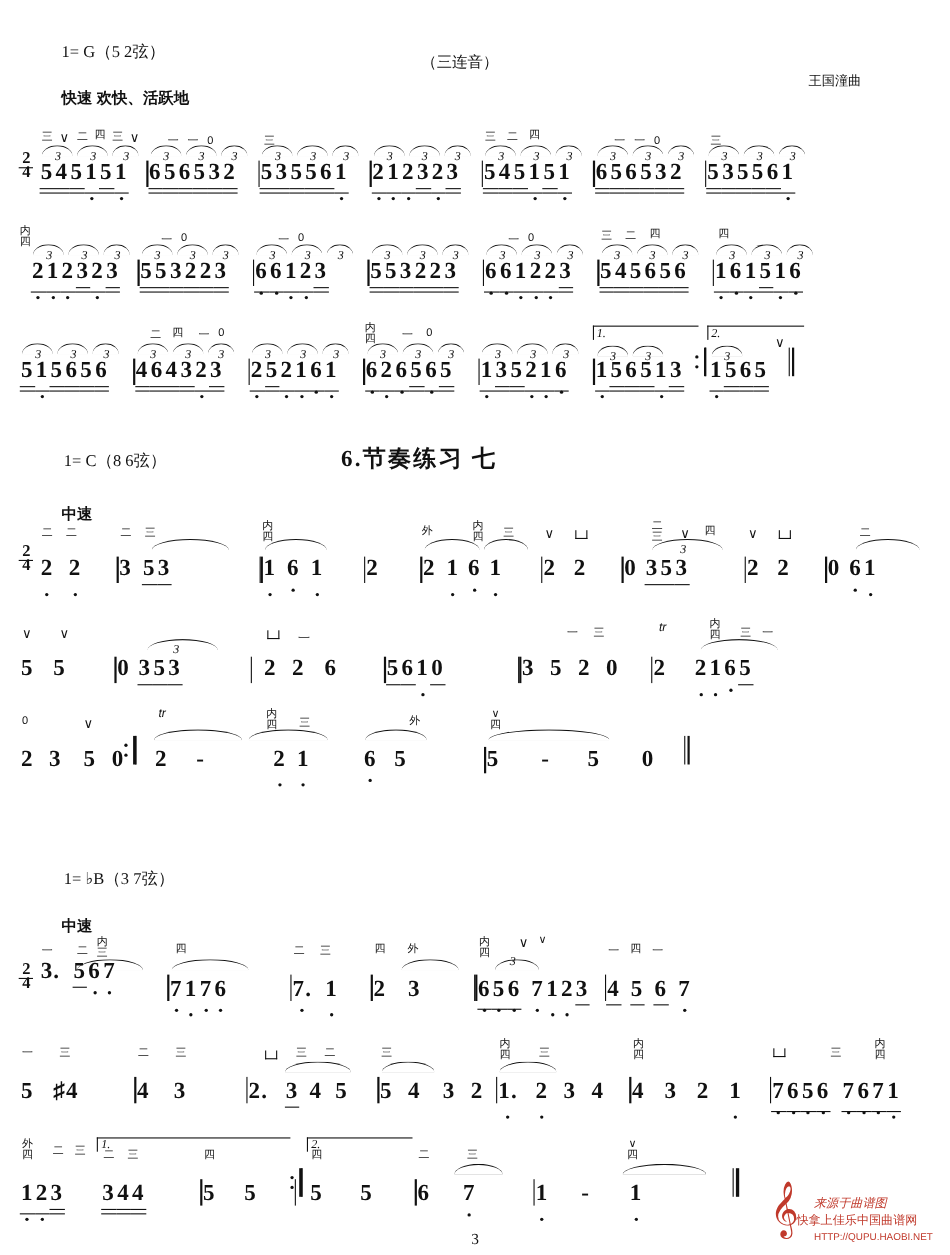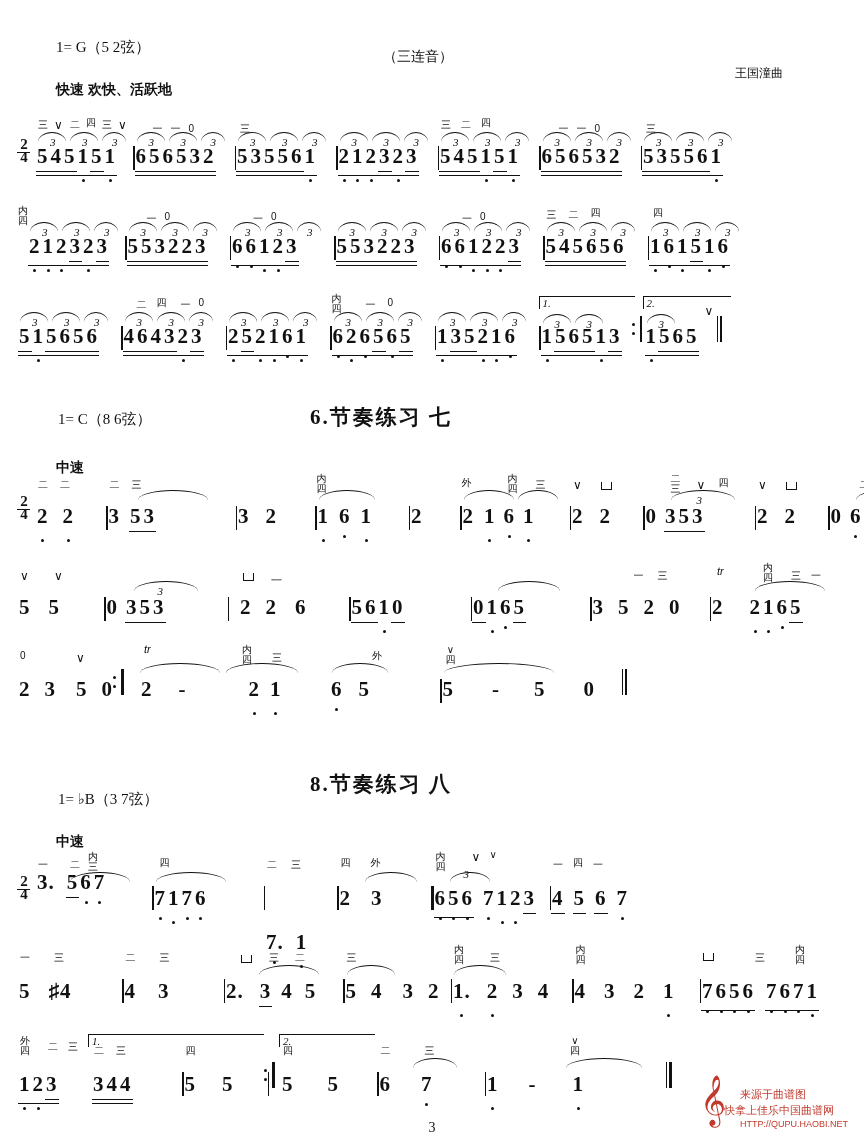--- a/index.html
+++ b/index.html
@@ -480,23 +480,20 @@
       <div class="notes" style="top:22px;"><span class="dn2">2</span><span class="sp" style="width:10px"></span><span class="dn2">2</span></div>
     </div>
     <span class="bar" style="margin-top:24px"></span>
     <div class="meas" style="width:128px">
       <div class="mkc" style="left:2px;top:-2px;">二</div>
       <div class="mkc" style="left:24px;top:-2px;">三</div>
       <div class="slur" style="left:30px;top:8px;width:70px;"></div>
       <div class="notes" style="top:22px;"><span>3</span><span class="sp" style="width:6px"></span><span class="b1">5</span><span class="b1">3</span></div>
     </div>
     <span class="bar" style="margin-top:24px"></span>
-    <div class="meas" style="width:78px">
-      <div class="notes" style="top:22px;"><span>3</span><span class="sp" style="width:12px"></span><span>2</span></div>
-    </div>
     <span class="bar" style="margin-top:24px"></span>
     <div class="meas" style="width:92px">
       <div class="mkc" style="left:0px;top:-8px;">内<br>四</div>
       <div class="slur" style="left:2px;top:8px;width:56px;"></div>
       <div class="notes" style="top:22px;"><span class="dn2">1</span><span class="sp" style="width:6px"></span><span class="dn">6</span><span class="sp" style="width:6px"></span><span class="dn2">1</span></div>
     </div>
     <span class="bar" style="margin-top:24px"></span>
     <div class="meas" style="width:50px">
       <div class="notes" style="top:22px;"><span>2</span></div>
     </div>
@@ -555,24 +552,20 @@
     <div class="meas" style="width:120px">
       <div class="sqmark" style="left:14px;top:0px;"></div>
       <div class="mk" style="left:42px;top:0px;">一</div>
       <div class="notes" style="top:22px;"><span class="sp" style="width:8px"></span><span>2</span><span class="sp" style="width:10px"></span><span>2</span><span class="sp" style="width:14px"></span><span>6</span></div>
     </div>
     <span class="bar" style="margin-top:24px"></span>
     <div class="meas" style="width:120px">
       <div class="notes" style="top:22px;"><span class="b1">5</span><span class="b1">6</span><span class="b1 dn2">1</span><span class="b1">0</span></div>
     </div>
     <span class="bar" style="margin-top:24px"></span>
-    <div class="meas" style="width:118px">
-      <div class="slur" style="left:26px;top:8px;width:62px;"></div>
-      <div class="notes" style="top:22px;"><span class="b1">0</span><span class="b1 dn2">1</span><span class="b1 dn">6</span><span class="b1">5</span></div>
-    </div>
     <span class="bar" style="margin-top:24px"></span>
     <div class="meas" style="width:118px">
       <div class="mkc" style="left:42px;top:-2px;">一</div>
       <div class="mkc" style="left:66px;top:-2px;">三</div>
       <div class="notes" style="top:22px;"><span>3</span><span class="sp" style="width:10px"></span><span>5</span><span class="sp" style="width:10px"></span><span>2</span><span class="sp" style="width:10px"></span><span>0</span></div>
     </div>
     <span class="bar" style="margin-top:24px"></span>
     <div class="meas" style="width:130px">
       <div class="mk" style="left:6px;top:-8px;font-style:italic;">tr</div>
       <div class="mkc" style="left:52px;top:-10px;">内<br>四</div>
@@ -613,21 +606,20 @@
       <div class="mkc" style="left:4px;top:-10px;">∨<br>四</div>
       <div class="slur" style="left:2px;top:8px;width:110px;"></div>
       <div class="notes" style="top:22px;"><span>5</span><span class="sp" style="width:34px"></span><span>-</span><span class="sp" style="width:30px"></span><span>5</span><span class="sp" style="width:34px"></span><span>0</span></div>
     </div>
     <div class="meas" style="width:10px"><div class="finbar" style="left:0;top:14px;">
           <div class="t1"></div>
           <div class="t2"></div>
         </div></div>
   </div>
 
-  <div class="ttl" style="left:310px;top:770px;">8.节奏练习 八</div>
   <div class="key" style="left:58px;top:790px;">1= ♭B（3 7弦）</div>
   <div class="tempo" style="left:56px;top:833px;">中速</div>
 
   <div class="timesig" style="left:16px;top:875px;">
     <span class="num">2</span>
     <span class="den">4</span>
   </div>
   <div class="tsline" style="left:17px;top:889px;"></div>
 
   <div class="row" style="top:862px;left:36px;">
@@ -641,21 +633,21 @@
     <span class="bar" style="margin-top:24px"></span>
     <div class="meas" style="width:110px">
       <div class="mkc" style="left:6px;top:-4px;">四</div>
       <div class="slur" style="left:2px;top:10px;width:70px;"></div>
       <div class="notes" style="top:24px;"><span class="b1 dn">7</span><span class="b1 dn2">1</span><span class="b1 dn">7</span><span class="b1 dn">6</span></div>
     </div>
     <span class="bar" style="margin-top:24px"></span>
     <div class="meas" style="width:72px">
       <div class="mkc" style="left:2px;top:-2px;">二</div>
       <div class="mkc" style="left:26px;top:-2px;">三</div>
-      <div class="notes" style="top:24px;margin-top:44px;"><span class="dn">7.</span><span class="sp" style="width:8px"></span><span class="b1 dn2">1</span></div>
+      <div class="notes" style="top:24px;"><span class="dn">7.</span><span class="sp" style="width:8px"></span><span class="b1 dn2">1</span></div>
     </div>
     <span class="bar" style="margin-top:24px"></span>
     <div class="meas" style="width:92px">
       <div class="mkc" style="left:2px;top:-4px;">四</div>
       <div class="mkc" style="left:32px;top:-4px;">外</div>
       <div class="slur" style="left:26px;top:10px;width:52px;"></div>
       <div class="notes" style="top:24px;"><span>2</span><span class="sp" style="width:16px"></span><span>3</span></div>
     </div>
     <span class="bar" style="margin-top:24px"></span>
     <span class="bar" style="margin-top:24px"></span>
@@ -766,18 +758,18 @@
       <div class="slur" style="left:80px;top:10px;width:76px;"></div>
       <div class="notes" style="top:24px;"><span class="dn2">1</span><span class="sp" style="width:26px"></span><span>-</span><span class="sp" style="width:32px"></span><span class="dn2">1</span></div>
     </div>
     <div class="meas" style="width:10px"><div class="finbar" style="left:0;top:14px;">
           <div class="t1"></div>
           <div class="t2"></div>
         </div></div>
   </div>
 
   <div class="clef" style="left:700px;top:1078px;">𝄞</div>
-  <div class="wm" style="left:740px;top:1088px;">来源于曲谱图</div>
+  <div class="wm" style="left:740px;top:1088px;font-style:italic;">来源于曲谱图</div>
   <div class="wm" style="left:724px;top:1104px;">快拿上佳乐中国曲谱网</div>
   <div class="wm" style="left:740px;top:1118px;font-size:9px;">HTTP://QUPU.HAOBI.NET</div>
 
   <div class="pagenum" style="top:1120px;">3</div>
 </div>
 
 </body></html>

